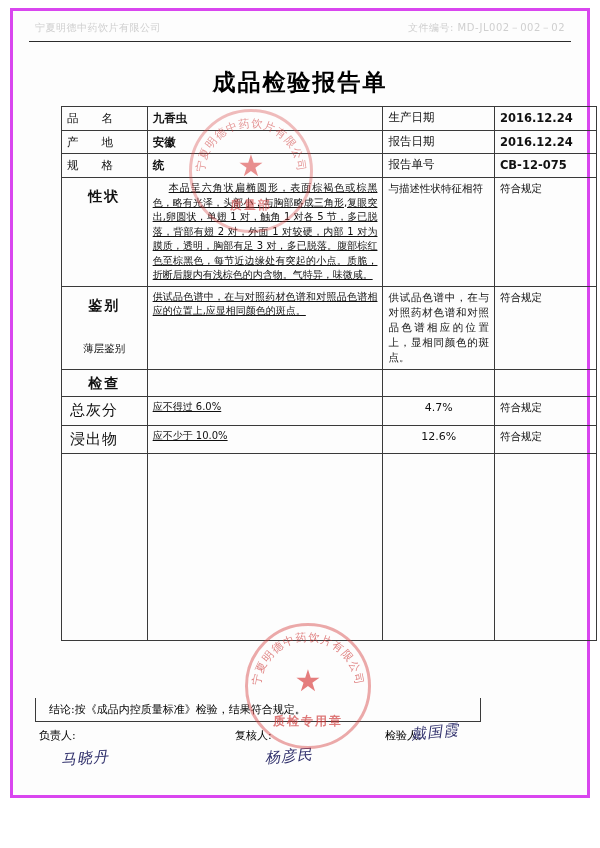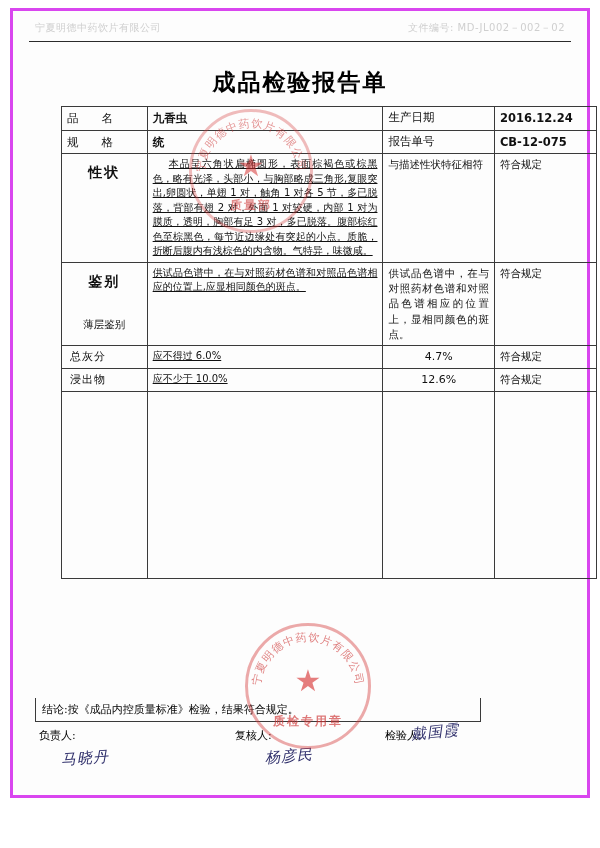--- a/index.html
+++ b/index.html
@@ -133,21 +133,21 @@
     margin-top: 26px;
   }
   .sec-title-mid {
     text-align: center;
     font-size: 14px;
     font-weight: bold;
     letter-spacing: 2px;
     vertical-align: middle;
   }
   .row-label {
-    font-size: 11px;
+    font-size: 15px;
     letter-spacing: 1px;
     padding-left: 8px !important;
     vertical-align: middle;
   }
   .std-cell {
     font-size: 10px;
     line-height: 1.55;
     text-align: justify;
     text-decoration: underline;
   }
@@ -176,21 +176,21 @@
   }
 
   .footer-conc {
     position: absolute;
     left: 22px;
     width: 446px;
     border: 1px solid #3a3a3a;
     border-top: none;
     box-sizing: border-box;
     font-size: 11px;
-    padding: 4px 6px;
+    padding: 4px 13px;
   }
   .sign-row {
     position: absolute;
     left: 22px;
     width: 536px;
     box-sizing: border-box;
     font-size: 11px;
   }
   .sign-row .s1 { position: absolute; left: 4px; top: 0; }
   .sign-row .s2 { position: absolute; left: 200px; top: 0; }
@@ -300,20 +300,26 @@
 
     <table class="main">
       <tbody>
           <tr>
         <td class="lbl">品　　名</td>
         <td class="val">九香虫</td>
         <td class="lbl2">生产日期</td>
         <td class="val2">2016.12.24</td>
       </tr>
       <tr>
+        <td class="lbl">产　　地</td>
+        <td class="val">安徽</td>
+        <td class="lbl2">报告日期</td>
+        <td class="val2">2016.12.24</td>
+      </tr>
+      <tr>
         <td class="lbl">规　　格</td>
         <td class="val">统</td>
         <td class="lbl2">报告单号</td>
         <td class="val2">CB-12-075</td>
       </tr>
 
 
       <tr>
         <td class="sec-title">性状</td>
         <td class="std-cell indent">本品呈六角状扁椭圆形，表面棕褐色或棕黑色，略有光泽，头部小，与胸部略成三角形,复眼突出,卵圆状，单翅 1 对，触角 1 对各 5 节，多已脱落，背部有翅 2 对，外面 1 对较硬，内部 1 对为膜质，透明，胸部有足 3 对，多已脱落。腹部棕红色至棕黑色，每节近边缘处有突起的小点。质脆，折断后腹内有浅棕色的内含物。气特异，味微咸。</td>
@@ -324,20 +330,26 @@
       <tr>
         <td class="sec-title">
           <span>鉴别</span>
           <span class="sub">薄层鉴别</span>
         </td>
         <td class="std-cell">供试品色谱中，在与对照药材色谱和对照品色谱相应的位置上,应显相同颜色的斑点。</td>
         <td class="res-cell">供试品色谱中，在与对照药材色谱和对照品色谱相应的位置上，显相同颜色的斑点。</td>
         <td class="concl-cell">符合规定</td>
       </tr>
 
+      <tr>
+        <td class="sec-title-mid">检查</td>
+        <td>&nbsp;</td>
+        <td>&nbsp;</td>
+        <td>&nbsp;</td>
+      </tr>
 
       <tr>
         <td class="row-label">总灰分</td>
         <td class="std-cell center-v">应不得过 6.0%</td>
         <td class="num-center center-v">4.7%</td>
         <td class="concl-cell center-v">符合规定</td>
       </tr>
 
       <tr>
         <td class="row-label">浸出物</td>

